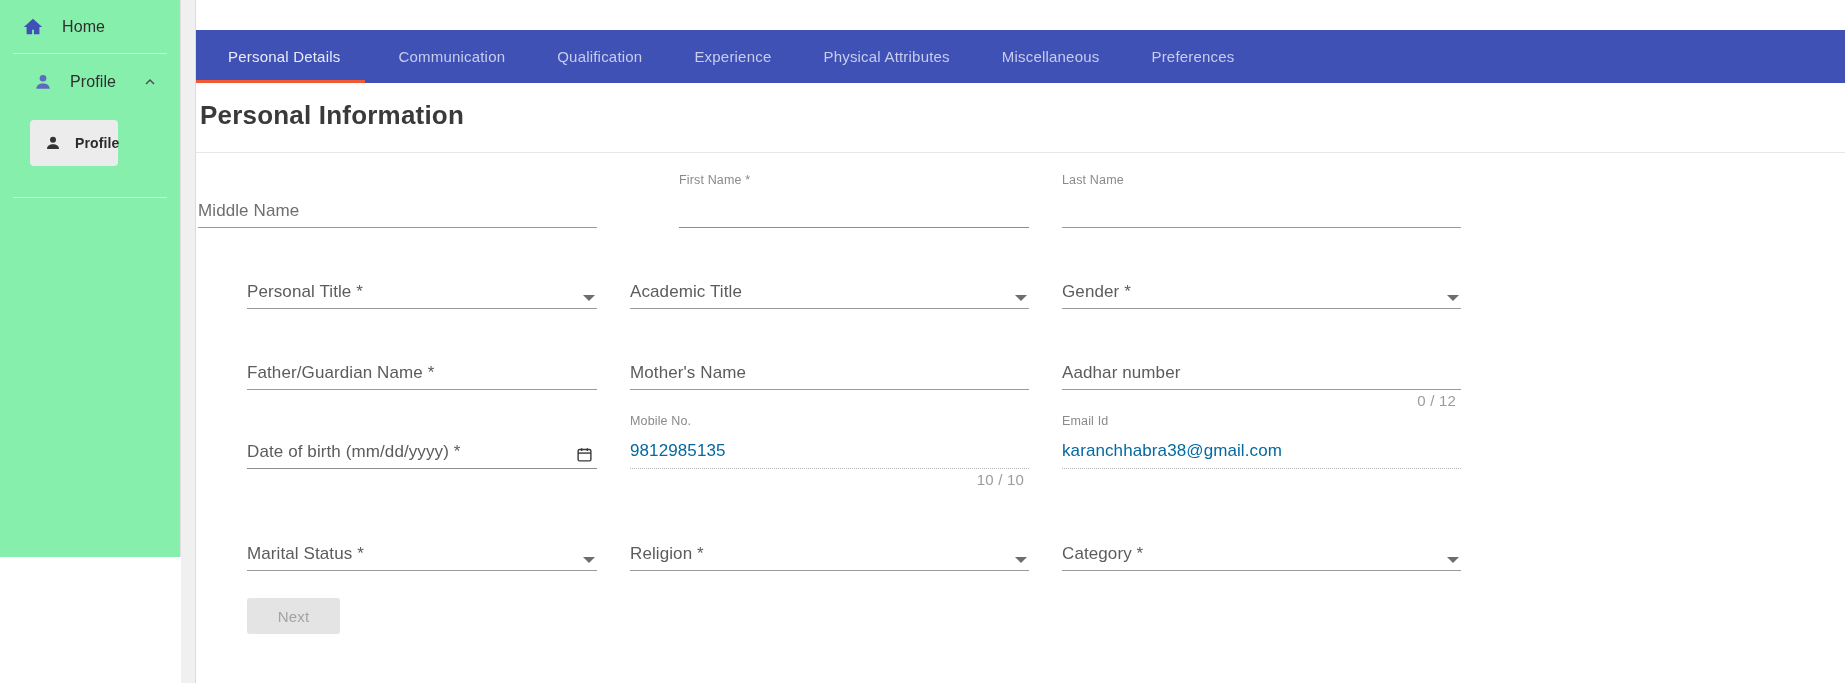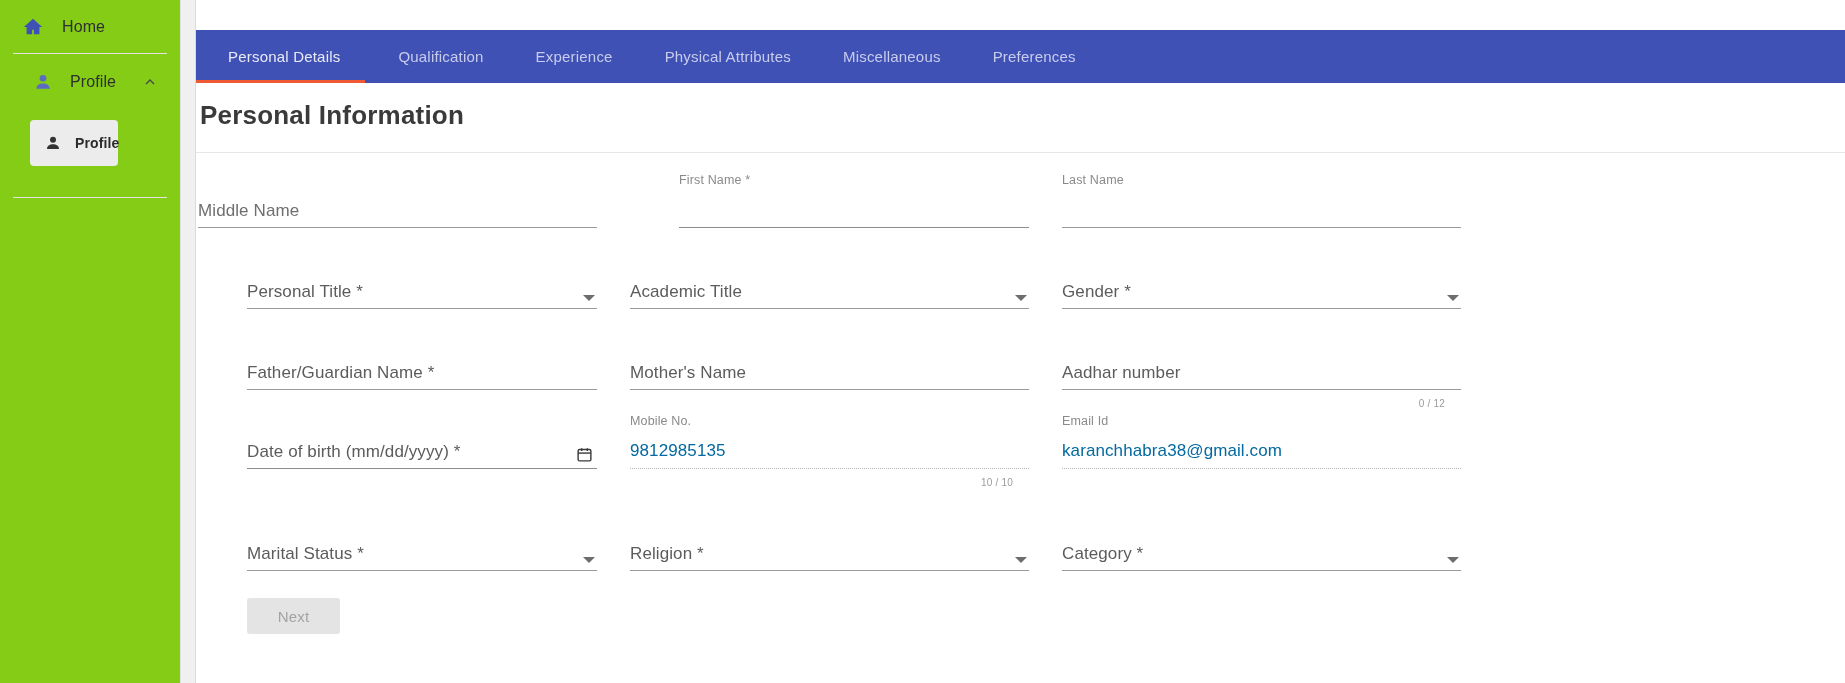--- a/index.html
+++ b/index.html
@@ -11,22 +11,22 @@
     font-family: "Liberation Sans", sans-serif;
     -webkit-font-smoothing: antialiased;
   }
 
   .app { position: relative; width: 1845px; height: 683px; display: flex; background:#fff; }
 
   
   .sidebar {
     width: 181px;
     min-width: 181px;
-    height: 683px;
-    background: #84cc16;
+    height: 557px;
+    background: #86efac;
     border-right: 1px solid #e0e0e0;
     padding-top: 0;
   }
   .side-row {
     display: flex;
     align-items: center;
     height: 53px;
     padding-left: 22px;
     gap: 18px;
     cursor: pointer;
@@ -170,23 +170,23 @@
     background: #9a9a9a;
   }
   .underline.thick { height: 1.5px; background: #8c8c8c; }
   .underline.dotted {
     height: 0;
     background: none;
     border-bottom: 1px dotted #b5b5b5;
   }
   .counter {
     position: absolute;
-    right: 16px;
+    right: 5px;
     bottom: -14px;
-    font-size: 10px;
+    font-size: 15px;
     color: #9b9b9b;
     letter-spacing: .2px;
   }
   .arrow {
     position: absolute;
     right: 2px;
     bottom: 13px;
     width: 0; height: 0;
     border-left: 6px solid transparent;
     border-right: 6px solid transparent;
@@ -267,20 +267,21 @@
 
     <div class="sidebar-bottom-sep"></div>
   </nav>
 
   <div class="gutter"></div>
 
   <main class="main">
 
     <div class="tabbar">
       <div class="tab active">Personal Details</div>
+      <div class="tab">Communication</div>
       <div class="tab">Qualification</div>
       <div class="tab">Experience</div>
       <div class="tab">Physical Attributes</div>
       <div class="tab">Miscellaneous</div>
       <div class="tab">Preferences</div>
       <div class="tab-underline"></div>
     </div>
 
     <h1 class="page-title">Personal Information</h1>
     <div class="title-rule"></div>

